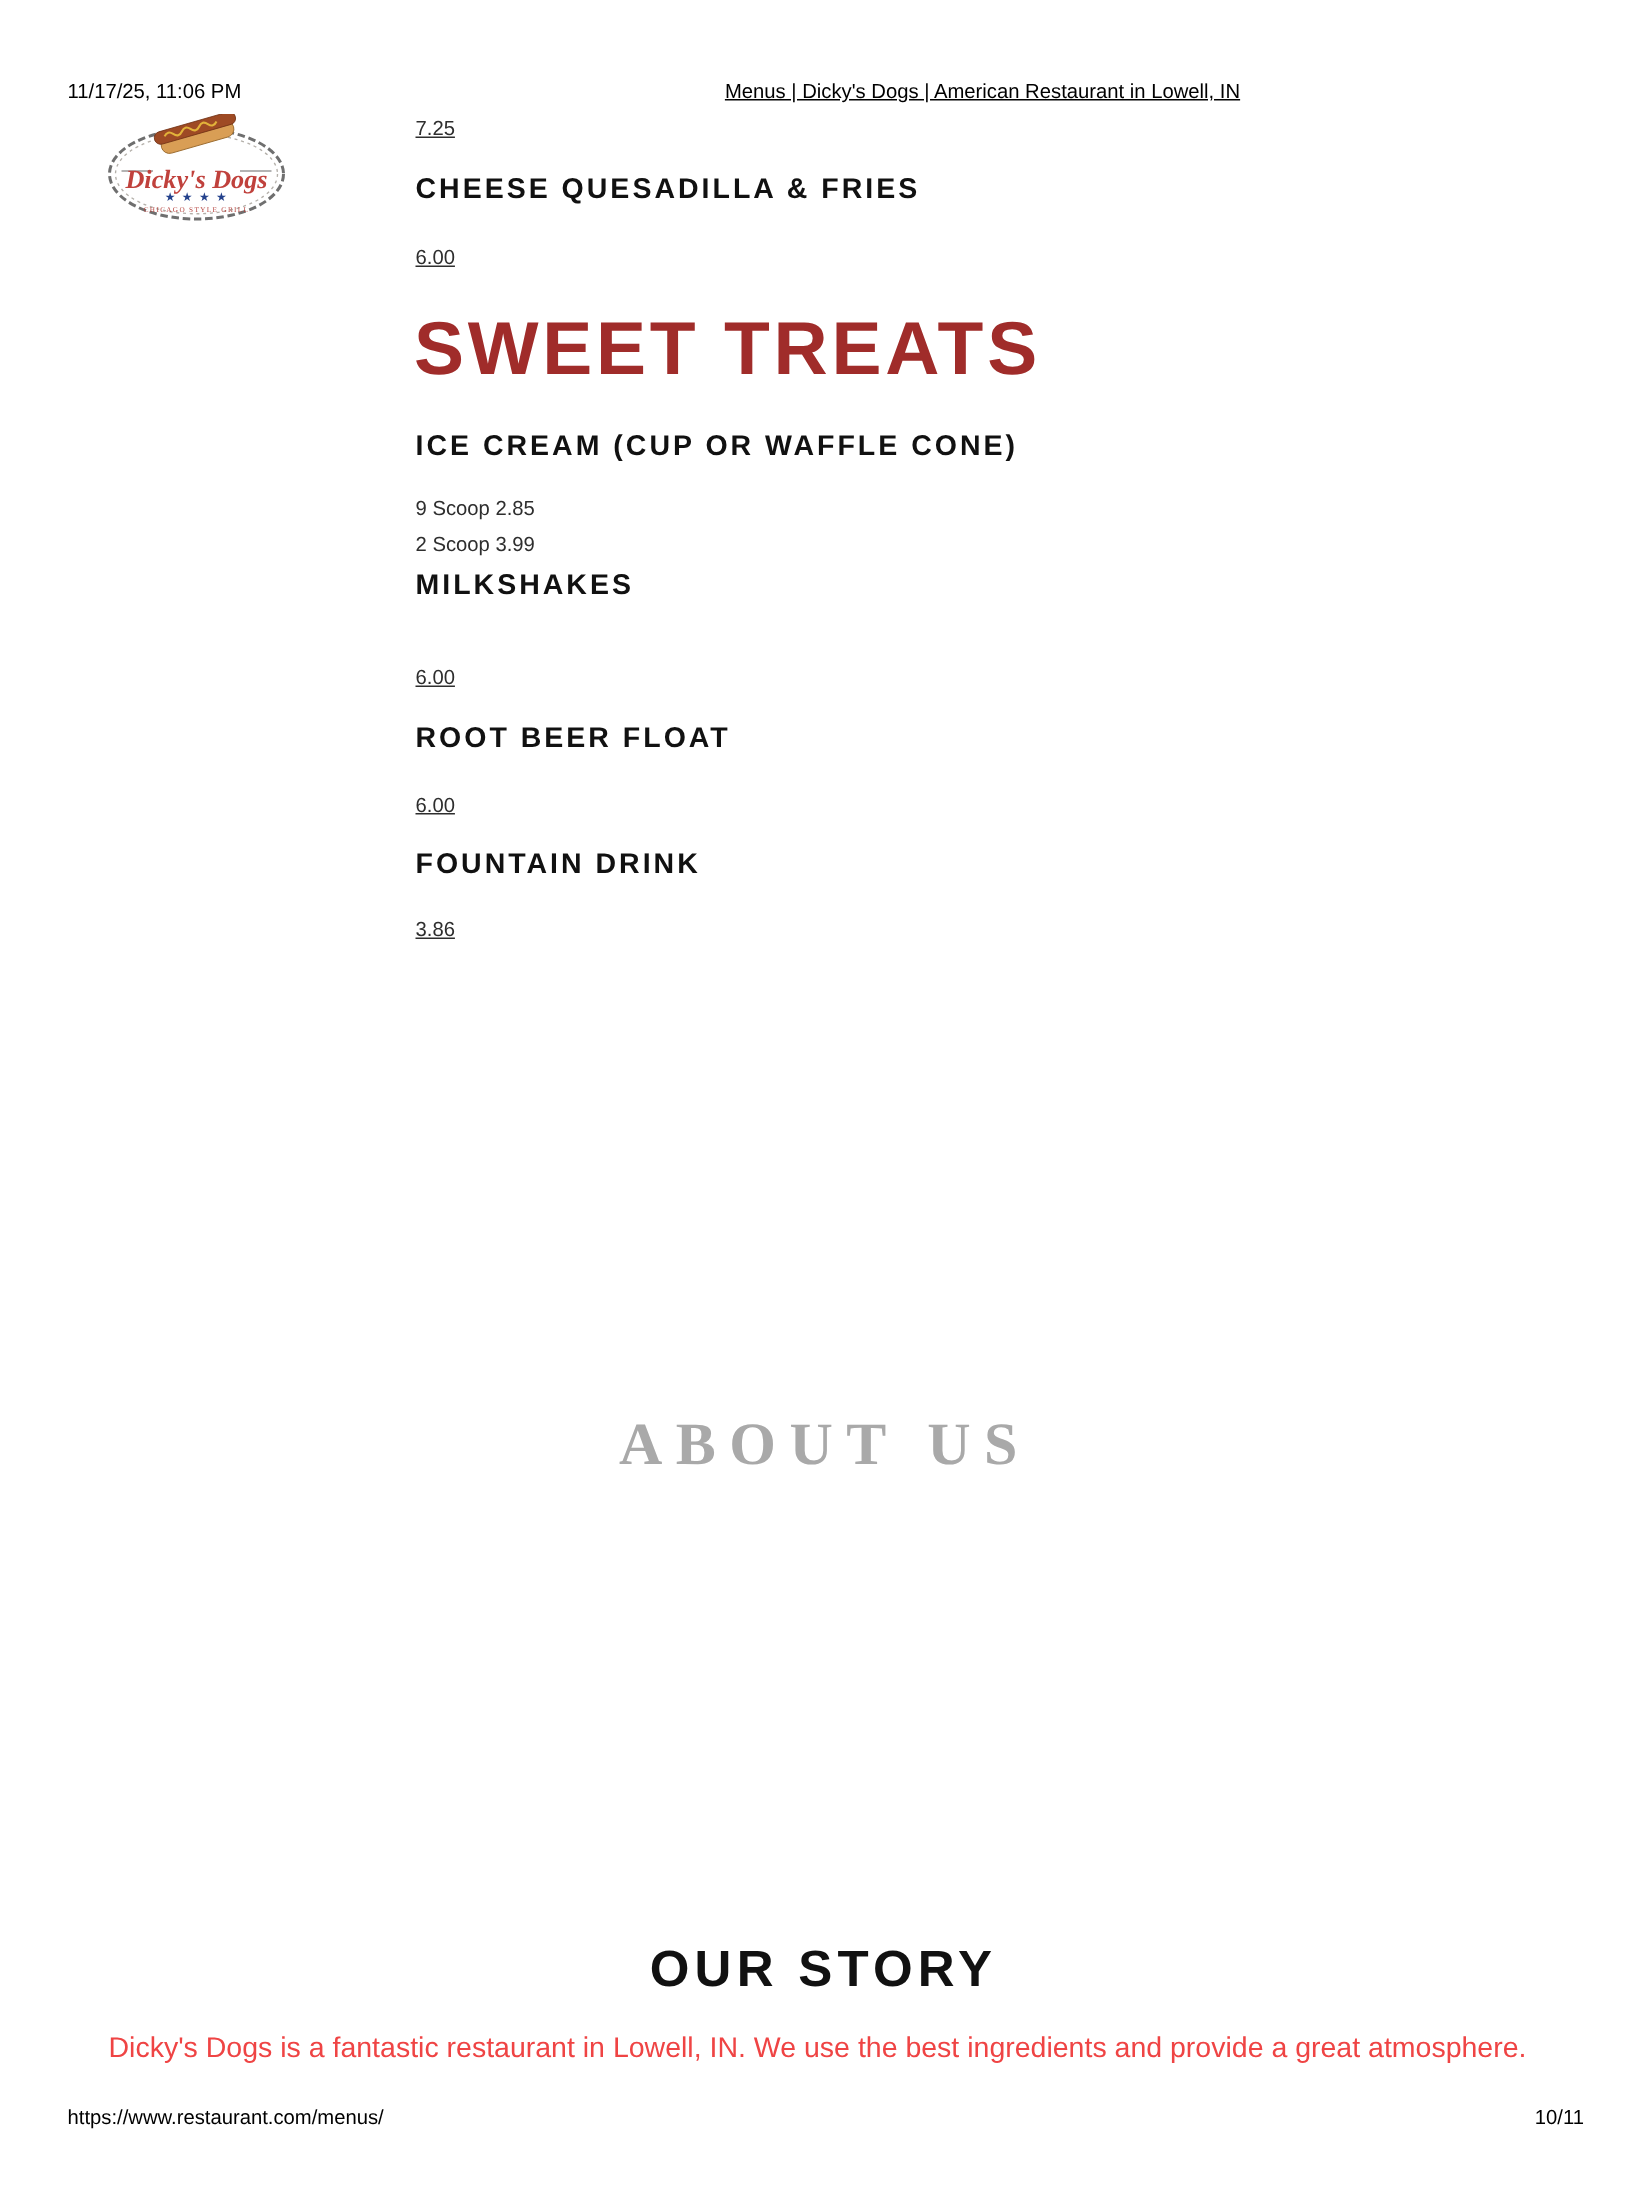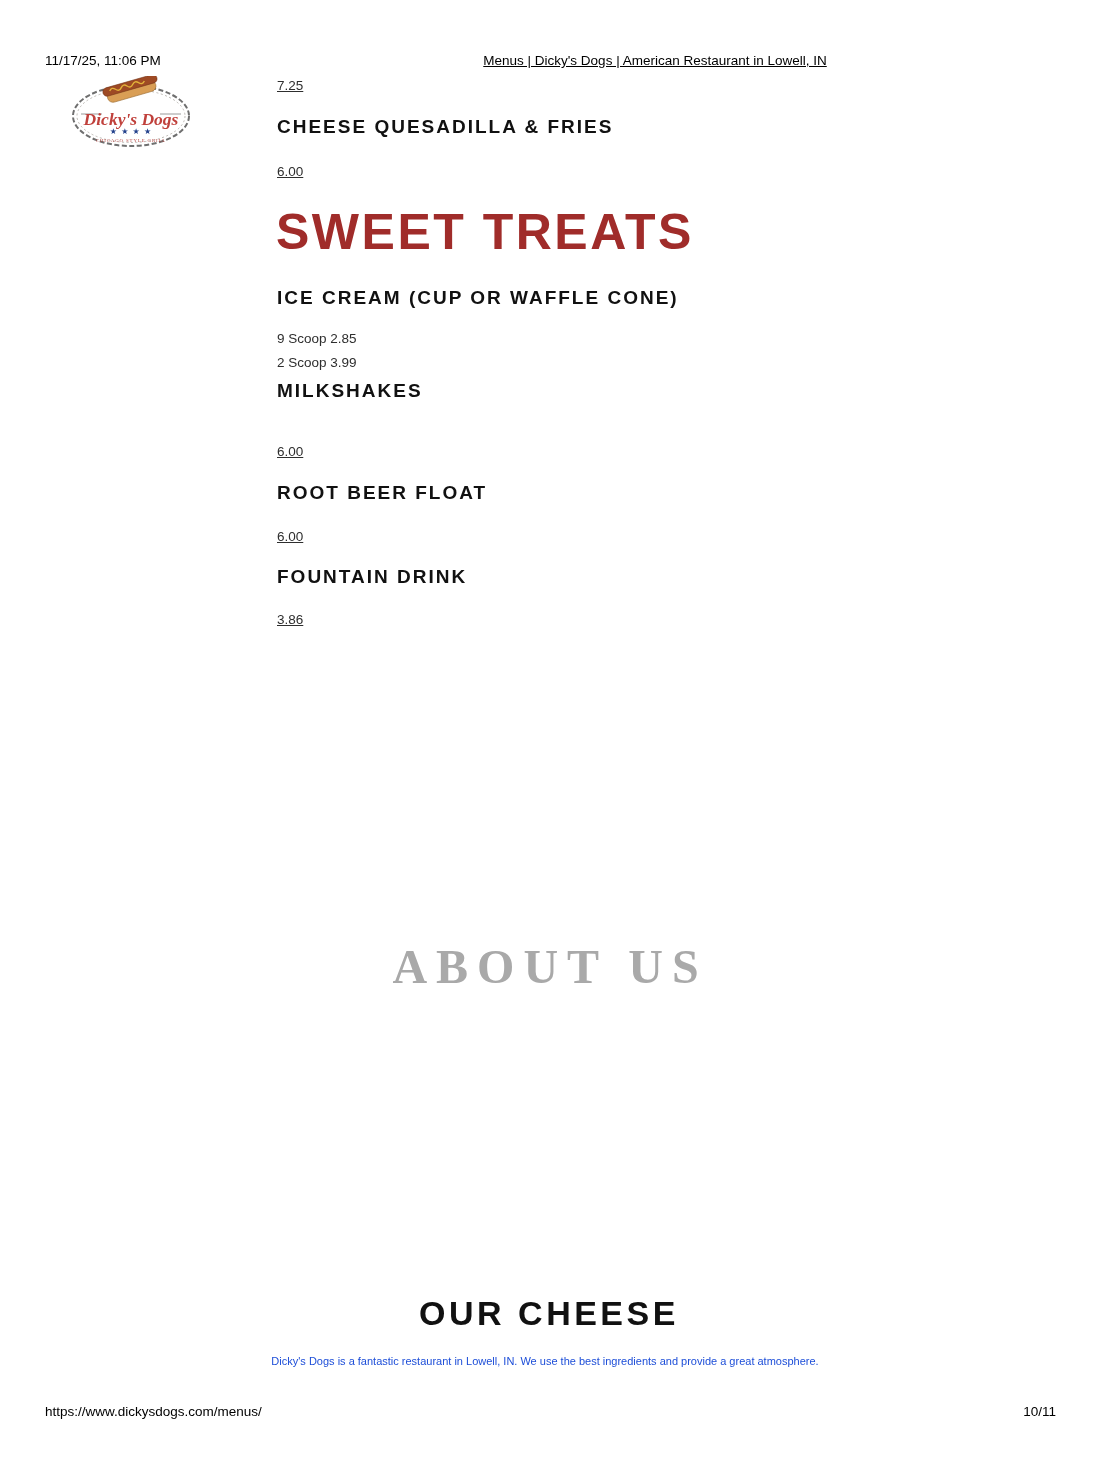--- a/index.html
+++ b/index.html
@@ -30,29 +30,29 @@
   .section-title{
     font-size:50px;font-weight:700;
     letter-spacing:2.5px;left:276px;line-height:1;
   }
   .price-lines{left:277px;font-size:13.5px;color:#2e2e2e;line-height:24px;}
 
   
   .watermark{
     left:550px;transform:translateX(-50%);
     font-family:"Liberation Serif", serif;
-    font-size:48px;font-weight:700;letter-spacing:9px;line-height:1;
+    font-size:40px;font-weight:700;letter-spacing:9px;line-height:1;
   }
   .story-heading{
     left:549px;transform:translateX(-50%);
     font-size:34px;font-weight:700;color:#111;letter-spacing:3.5px;line-height:1;
   }
   .story-text{
     left:545px;transform:translateX(-50%);
-    font-size:11px;color:#1d4ed8;
+    font-size:19px;color:#ef4444;
   }
 </style>
 </head>
 <body>
 
 <div class="page">
 
   <div class="abs print-meta" style="left:45px;top:53px;">11/17/25, 11:06 PM</div>
   <div class="abs print-meta hdr-title" style="top:53px;">Menus | Dicky's Dogs | American Restaurant in Lowell, IN</div>
 
@@ -91,19 +91,19 @@
   <div class="abs price" style="top:444px;">6.00</div>
 
   <div class="abs item-title" style="top:482px;">ROOT BEER FLOAT</div>
   <div class="abs price" style="top:529px;">6.00</div>
 
   <div class="abs item-title" style="top:566px;">FOUNTAIN DRINK</div>
   <div class="abs price" style="top:612px;">3.86</div>
 
   <div class="abs watermark" style="top:943px;color:#a9a9a9;">ABOUT US</div>
 
-  <div class="abs story-heading" style="top:1296px;">OUR CHEESE</div>
+  <div class="abs story-heading" style="top:1296px;">OUR STORY</div>
   <div class="abs story-text" style="top:1355px;">Dicky's Dogs is a fantastic restaurant in Lowell, IN. We use the best ingredients and provide a great atmosphere.</div>
 
-  <div class="abs print-meta" style="left:45px;top:1404px;">https://www.dickysdogs.com/menus/</div>
+  <div class="abs print-meta" style="left:45px;top:1404px;">https://www.restaurant.com/menus/</div>
   <div class="abs print-meta ftr-page" style="top:1404px;">10/11</div>
 
 </div>
 
 </body></html>

